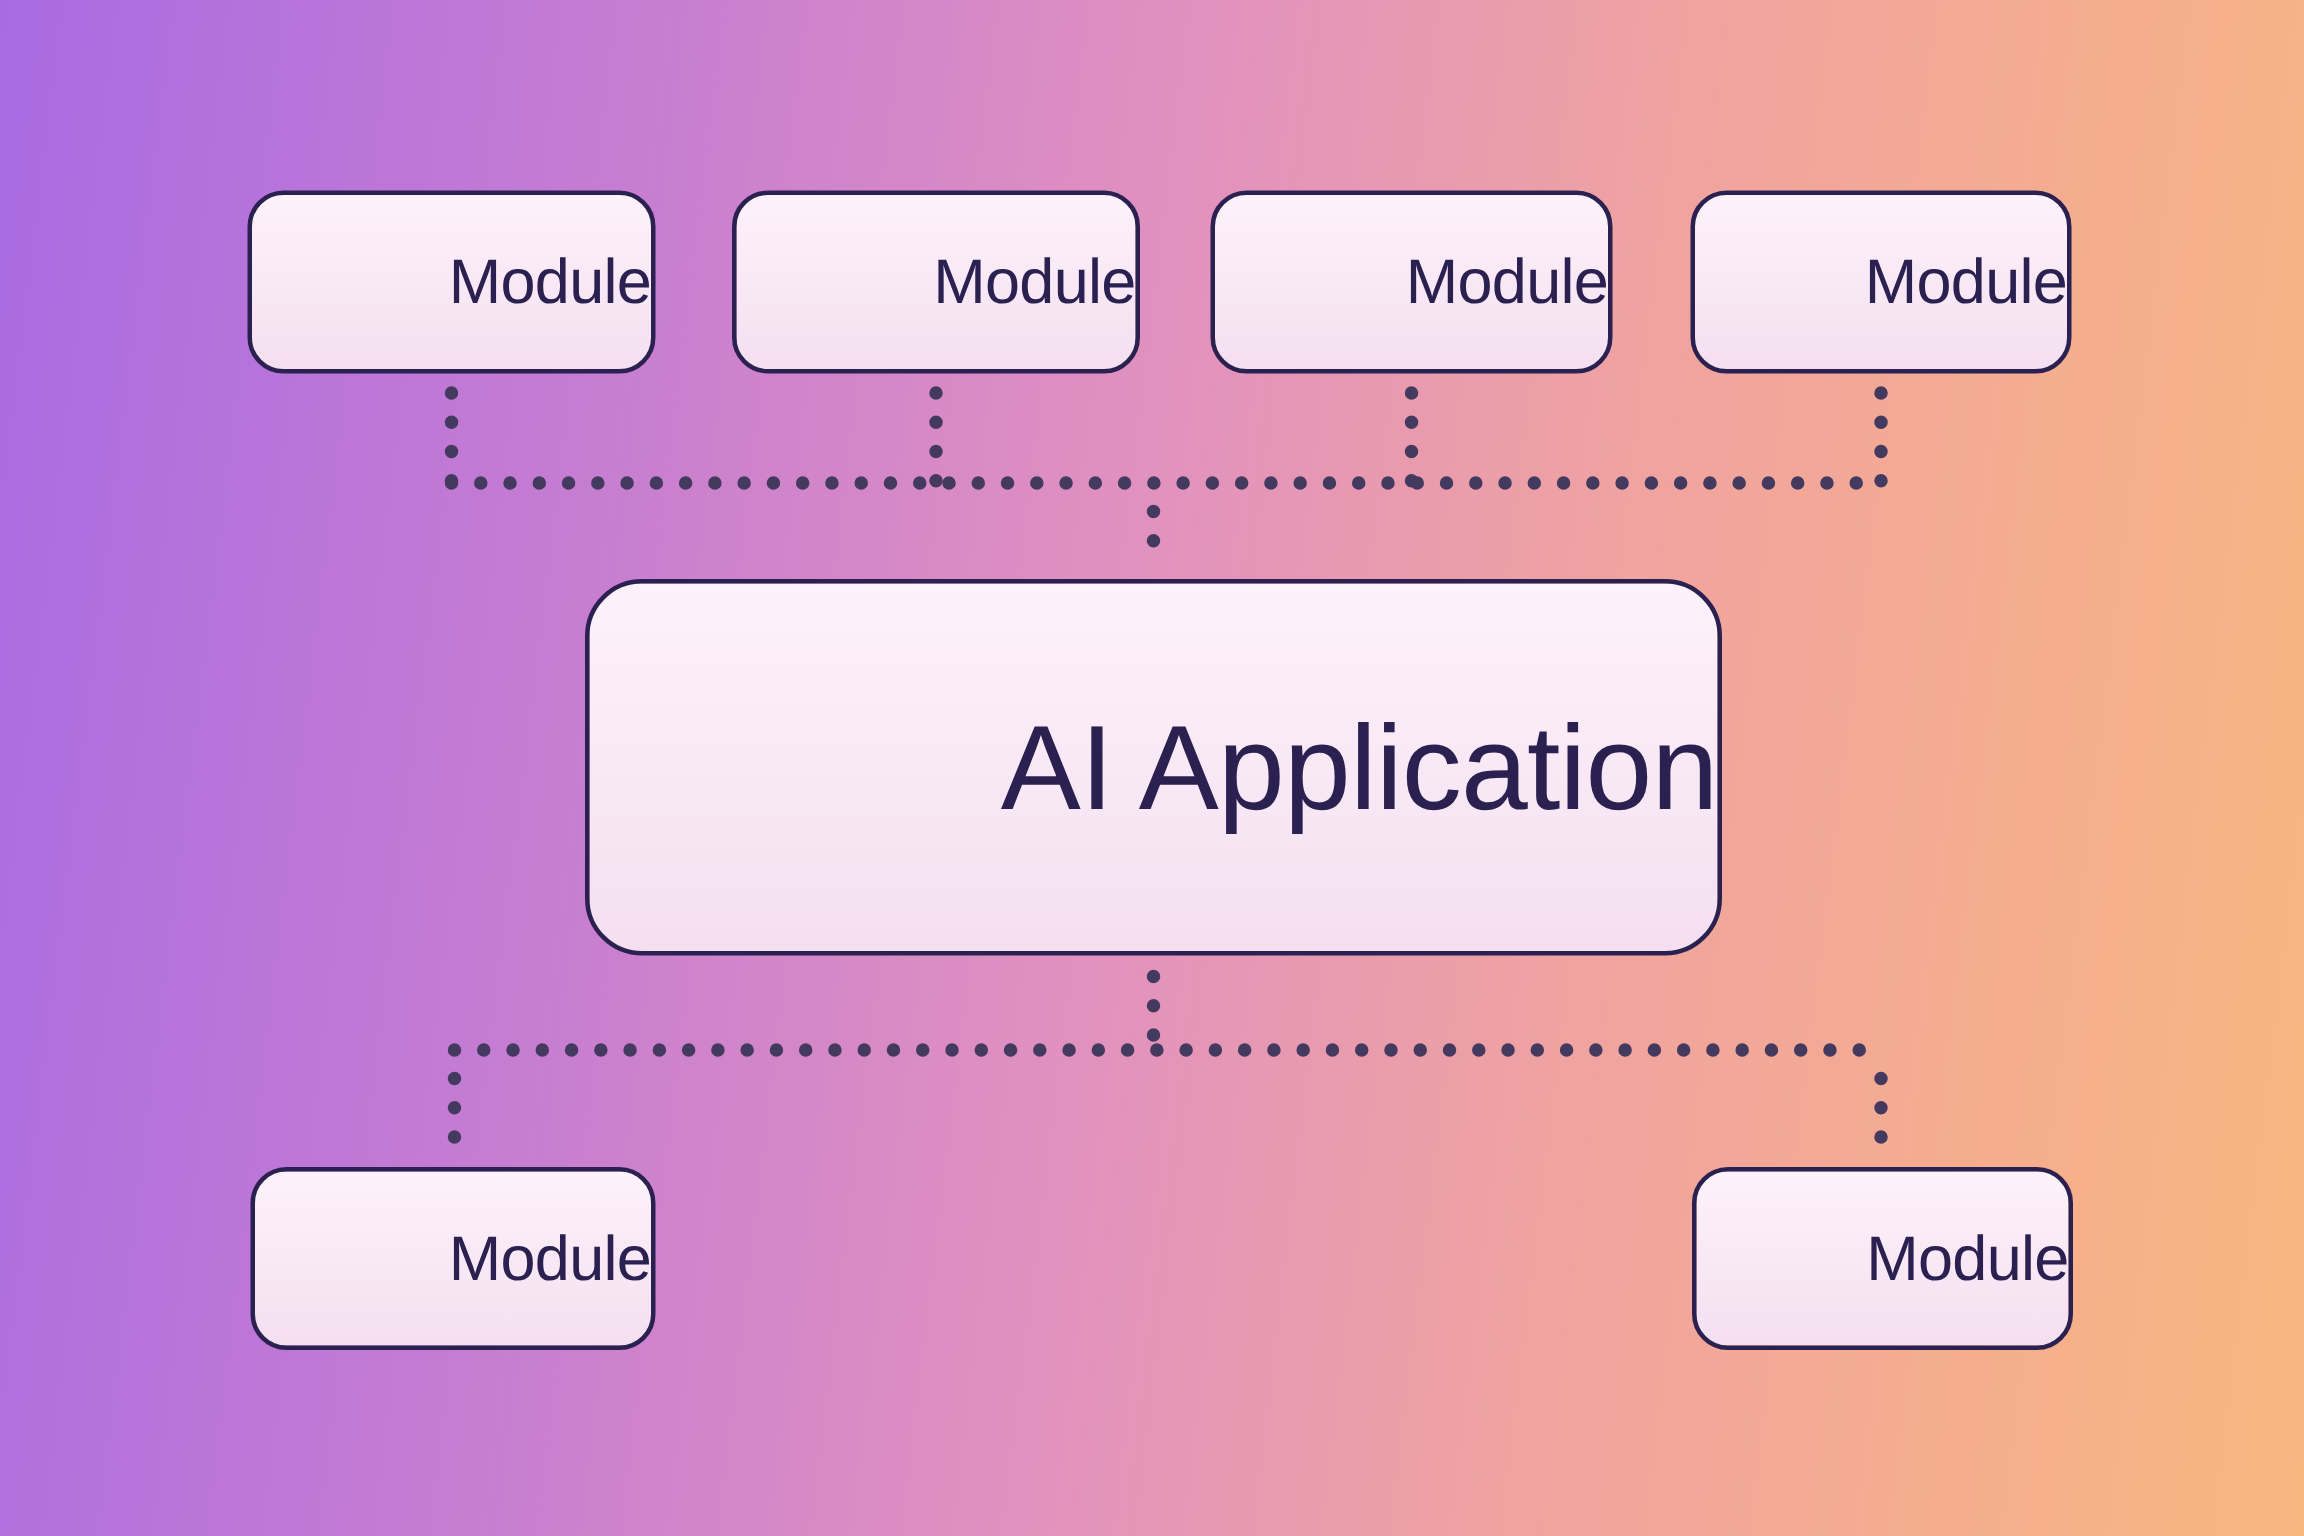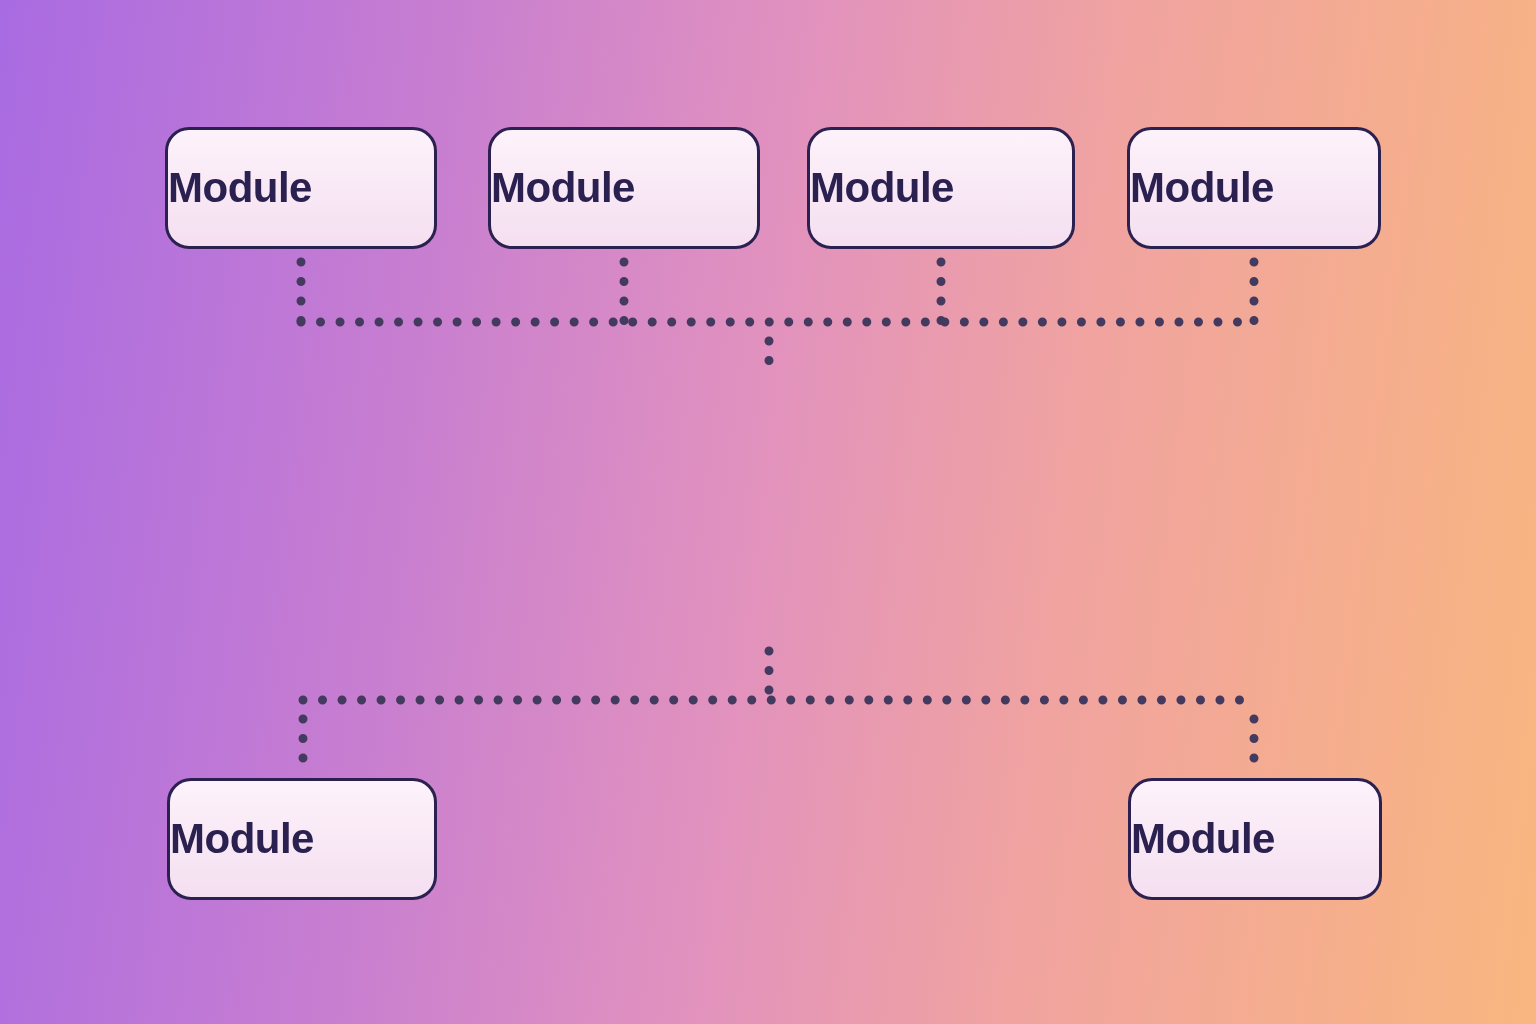--- a/index.html
+++ b/index.html
@@ -24,25 +24,25 @@
     left: 0; top: 0;
     width: 1536px;
     height: 1024px;
     pointer-events: none;
   }
 
   .box {
     position: absolute;
     display: flex;
     align-items: center;
-    justify-content: flex-start;
+    justify-content: flex-end;
     background: linear-gradient(180deg, #fdf2fb 0%, #f4dff0 100%);
     border: 3px solid #2b2150;
     color: #2b2150;
-    font-weight: 700;
+    font-weight: 400;
     letter-spacing: -0.5px;
   }
 
   .module {
     width: 272px;
     height: 122px;
     border-radius: 24px;
     font-size: 42px;
   }
 
@@ -94,20 +94,23 @@
   <div class="box module m-t2">
     <span>Module</span>
   </div>
   <div class="box module m-t3">
     <span>Module</span>
   </div>
   <div class="box module m-t4">
     <span>Module</span>
   </div>
 
+  <div class="box ai-box">
+    <span>AI Application</span>
+  </div>
 
   <div class="box module m-b1">
     <span>Module</span>
   </div>
   <div class="box module m-b2">
     <span>Module</span>
   </div>
 
 </div>
 

